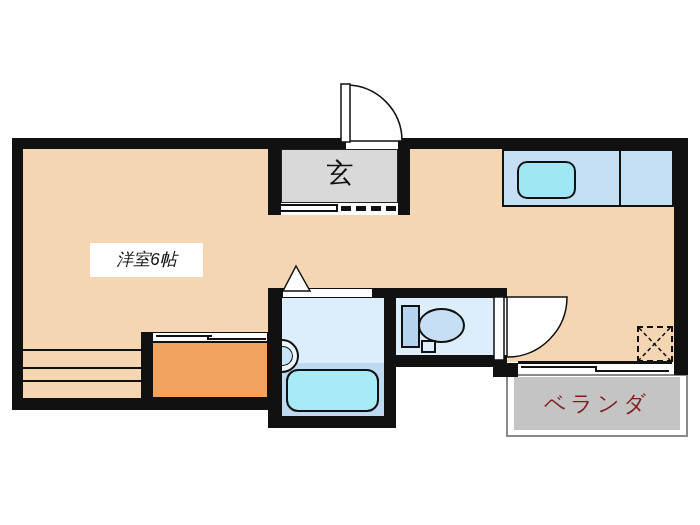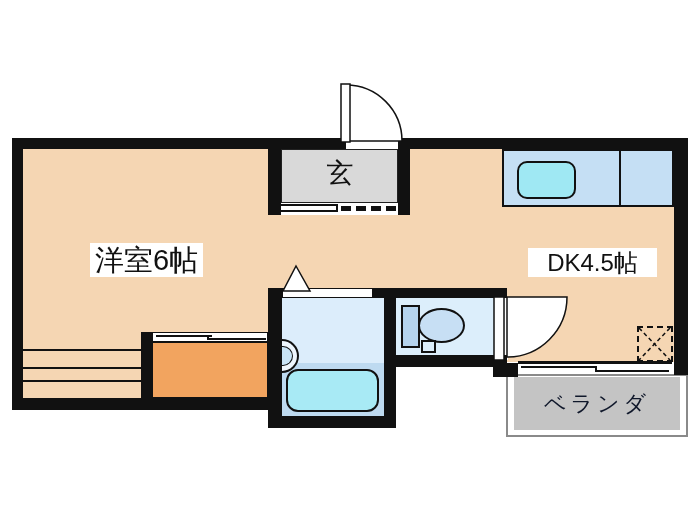--- a/index.html
+++ b/index.html
@@ -36,21 +36,21 @@
 
   <div class="abs" style="left:637px;top:326px;width:36px;height:36px;border:2px dashed #111;box-sizing:border-box;"></div>
 
   <div class="abs" style="left:518px;top:361px;width:154px;height:14px;background:#fff;border-top:3px solid #111;box-sizing:border-box;"></div>
   <div class="abs" style="left:521px;top:366px;width:75px;height:2px;background:#111;"></div>
   <div class="abs" style="left:596px;top:370px;width:73px;height:2px;background:#111;"></div>
   <div class="abs" style="left:595px;top:366px;width:2px;height:6px;background:#111;"></div>
 
   <div class="abs" style="left:506px;top:374px;width:182px;height:63px;background:#fff;border:2px solid #8a8a8a;box-sizing:border-box;"></div>
   <div class="abs" style="left:514px;top:377px;width:166px;height:53px;background:#c4c4c4;"></div>
-  <div class="label" style="left:514px;top:377px;width:166px;height:53px;line-height:53px;font-size:22px;color:#0f172a;letter-spacing:4px;">ベランダ</div>
+  <div class="label" style="left:514px;top:377px;width:166px;height:53px;line-height:53px;font-size:22px;color:#7f1d1d;letter-spacing:4px;">ベランダ</div>
 
   <div class="abs" style="left:282px;top:298px;width:102px;height:65px;background:#dcedfb;"></div>
   <div class="abs" style="left:282px;top:363px;width:102px;height:53px;background:#bedaf0;"></div>
   <div class="abs" style="left:286px;top:369px;width:93px;height:43px;background:#a8eaf5;border:2px solid #111;border-radius:12px;box-sizing:border-box;"></div>
   <div class="abs" style="left:282px;top:339px;width:17px;height:34px;background:#eef6fd;border:2px solid #111;border-left:none;border-radius:0 17px 17px 0;box-sizing:border-box;"></div>
   <div class="abs" style="left:282px;top:346px;width:11px;height:20px;background:#c9e4f6;border:1px solid #111;border-left:none;border-radius:0 11px 11px 0;box-sizing:border-box;"></div>
   <div class="abs" style="left:282px;top:288px;width:91px;height:10px;background:#fff;border:1px solid #111;box-sizing:border-box;"></div>
   <div class="wall" style="left:268px;top:288px;width:14px;height:140px;"></div>
   <div class="wall" style="left:384px;top:288px;width:12px;height:140px;"></div>
   <div class="wall" style="left:373px;top:288px;width:134px;height:10px;"></div>
@@ -70,22 +70,21 @@
   <div class="abs" style="left:156px;top:335px;width:56px;height:2px;background:#111;"></div>
   <div class="abs" style="left:208px;top:338px;width:58px;height:2px;background:#111;"></div>
   <div class="abs" style="left:207px;top:335px;width:2px;height:5px;background:#111;"></div>
 
   <div class="wall" style="left:12px;top:138px;width:334px;height:11px;"></div>
   <div class="wall" style="left:400px;top:138px;width:288px;height:11px;"></div>
   <div class="wall" style="left:12px;top:138px;width:11px;height:272px;"></div>
   <div class="wall" style="left:12px;top:398px;width:258px;height:12px;"></div>
   <div class="wall" style="left:674px;top:138px;width:14px;height:237px;"></div>
 
-  <div class="label band" style="left:90px;top:243px;width:113px;height:34px;line-height:34px;font-size:29px;">洋室6帖</div>
-  <div class="label band" style="left:528px;top:248px;width:129px;height:29px;line-height:29px;font-size:24px;">DK4.5帖</div>
+  <div class="label band" style="left:90px;top:243px;width:113px;height:34px;line-height:34px;font-size:17px;font-style:italic;">洋室6帖</div>
   <div class="label" style="left:325px;top:157px;width:30px;height:32px;line-height:32px;font-size:27px;">玄</div>
 
   <svg class="overlay" width="700" height="525" viewBox="0 0 700 525">
     <path d="M 346 141 L 346 85 A 56 56 0 0 1 402 141 Z" fill="#ffffff" stroke="#111" stroke-width="1.5"></path>
     <rect x="341" y="84" width="9" height="58" fill="#ffffff" stroke="#111" stroke-width="1.5"></rect>
     <path d="M 507 297 L 507 357 A 60 60 0 0 0 567 297 Z" fill="#ffffff" stroke="#111" stroke-width="1.5"></path>
     <rect x="494" y="297" width="10" height="63" fill="#ffffff" stroke="#111" stroke-width="1.5"></rect>
     <polygon points="283,291 310,291 296,266" fill="#ffffff" stroke="#111" stroke-width="1.5"></polygon>
     <line x1="639" y1="328" x2="670" y2="360" stroke="#111" stroke-width="1.5" stroke-dasharray="4 3"></line>
     <line x1="670" y1="328" x2="639" y2="360" stroke="#111" stroke-width="1.5" stroke-dasharray="4 3"></line>

